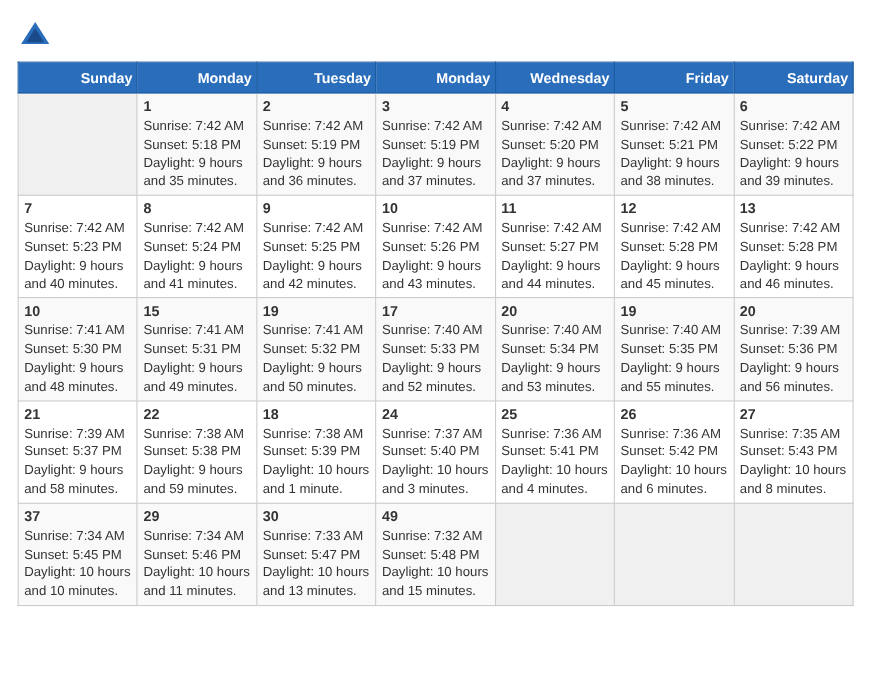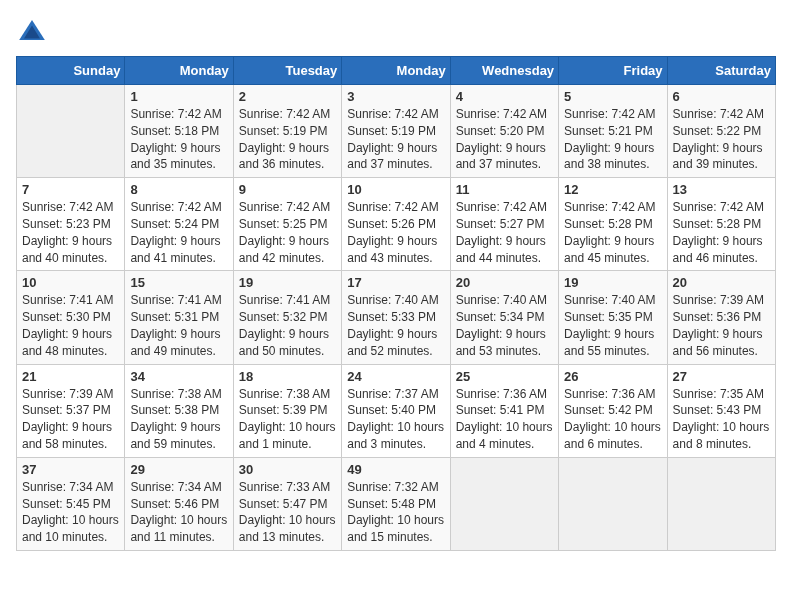--- a/index.html
+++ b/index.html
@@ -213,21 +213,21 @@
           <span class="day-number">20</span>
           <div class="day-info">Sunrise: 7:39 AM<br>Sunset: 5:36 PM<br>Daylight: 9 hours and 56 minutes.</div>
         </td>
       </tr>
       <tr>
         <td>
           <span class="day-number">21</span>
           <div class="day-info">Sunrise: 7:39 AM<br>Sunset: 5:37 PM<br>Daylight: 9 hours and 58 minutes.</div>
         </td>
         <td>
-          <span class="day-number">34</span>
+          <span class="day-number">22</span>
           <div class="day-info">Sunrise: 7:38 AM<br>Sunset: 5:38 PM<br>Daylight: 9 hours and 59 minutes.</div>
         </td>
         <td>
           <span class="day-number">18</span>
           <div class="day-info">Sunrise: 7:38 AM<br>Sunset: 5:39 PM<br>Daylight: 10 hours and 1 minute.</div>
         </td>
         <td>
           <span class="day-number">24</span>
           <div class="day-info">Sunrise: 7:37 AM<br>Sunset: 5:40 PM<br>Daylight: 10 hours and 3 minutes.</div>
         </td>

